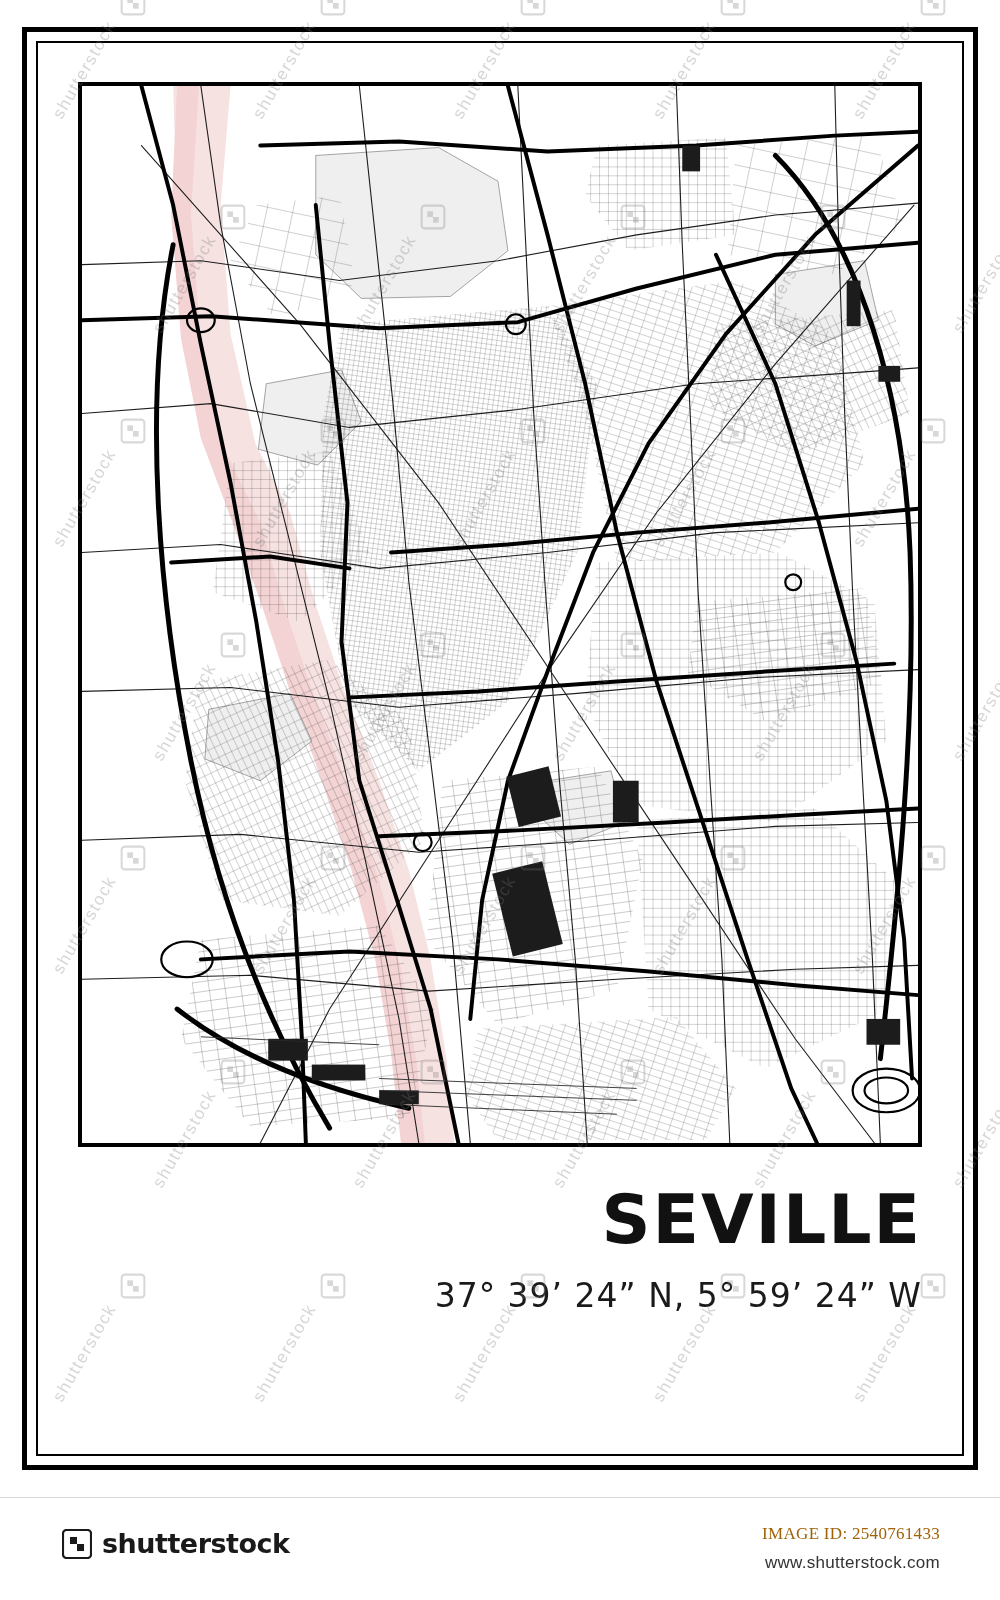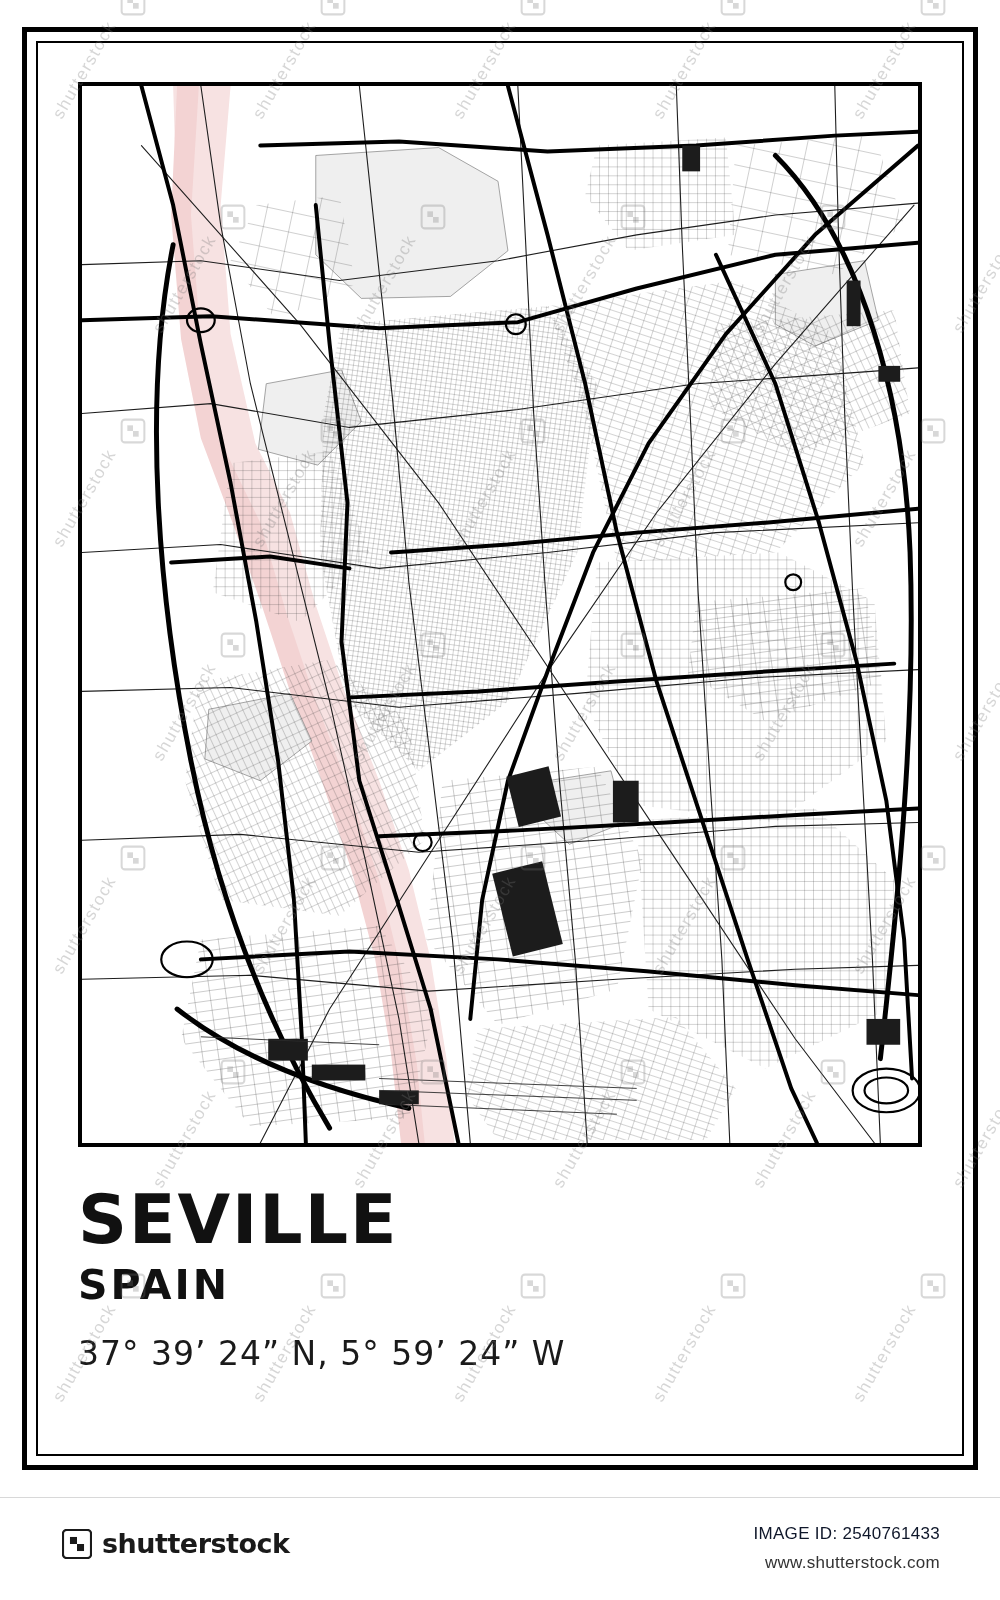--- a/index.html
+++ b/index.html
@@ -70,21 +70,21 @@
     height: 100%;
     display: block;
   }
 
   
   .caption {
     position: absolute;
     left: 78px;
     top: 1185px;
     width: 844px;
-    text-align: left;
+    text-align: right;
   }
 
   .city-name {
     font-family: "DejaVu Sans", sans-serif;
     font-weight: 700;
     font-size: 68px;
     letter-spacing: 2px;
     color: #111111;
     line-height: 1.02;
     margin: 0;
@@ -172,23 +172,23 @@
   }
 
   .footer-right {
     position: absolute;
     right: 60px;
     top: 26px;
     text-align: right;
   }
 
   .footer-id {
-    font-family: Liberation Sans, sans-serif;
+    font-family: Liberation Serif, serif;
     font-size: 17px;
-    color: #0f172a;
+    color: #a16207;
     letter-spacing: 0.3px;
   }
 
   .footer-url {
     font-family: "Liberation Sans", sans-serif;
     font-size: 17px;
     color: #333333;
     letter-spacing: 0.3px;
     margin-top: 9px;
   }
@@ -331,21 +331,20 @@
             <path d="M300,1012 L560,1022"></path>
             <path d="M306,1026 L540,1036"></path>
             <path d="M120,958 L300,966"></path>
           </g>
         </g>
       </svg>
     </div>
 
     <div class="caption">
       <div class="city-name">SEVILLE</div>
-      <div class="country-name">SPAIN</div>
       <div class="coords">37° 39’ 24” N, 5° 59’ 24” W</div>
     </div>
 
     <div class="watermark-layer" id="watermark-layer">
         <div class="wm-text" style="left: 30px; top: 60px;">shutterstock</div>
         <svg viewBox="0 0 32 32" class="wm-logo" style="left: 120px; top: -10px;">
           <rect x="2" y="2" width="28" height="28" rx="4" fill="none" stroke="#777" stroke-width="2.5"></rect>
           <rect x="9" y="9" width="7" height="7" fill="#777"></rect>
           <rect x="16" y="16" width="7" height="7" fill="#777"></rect>
         </svg>

